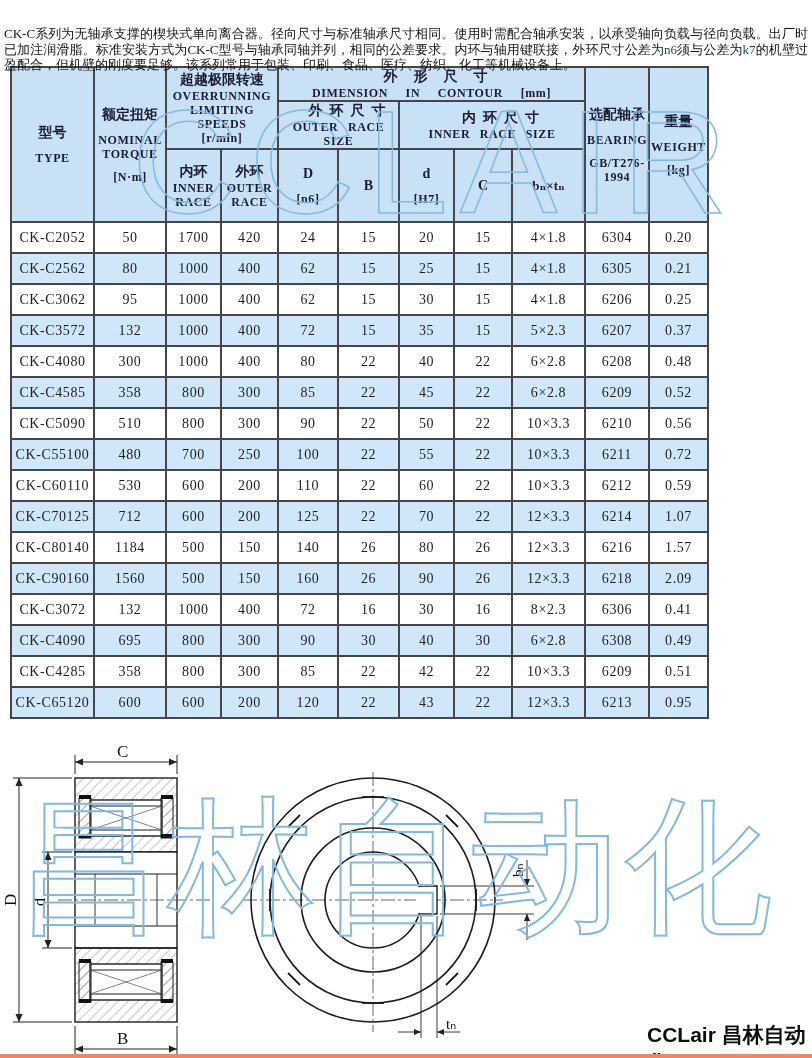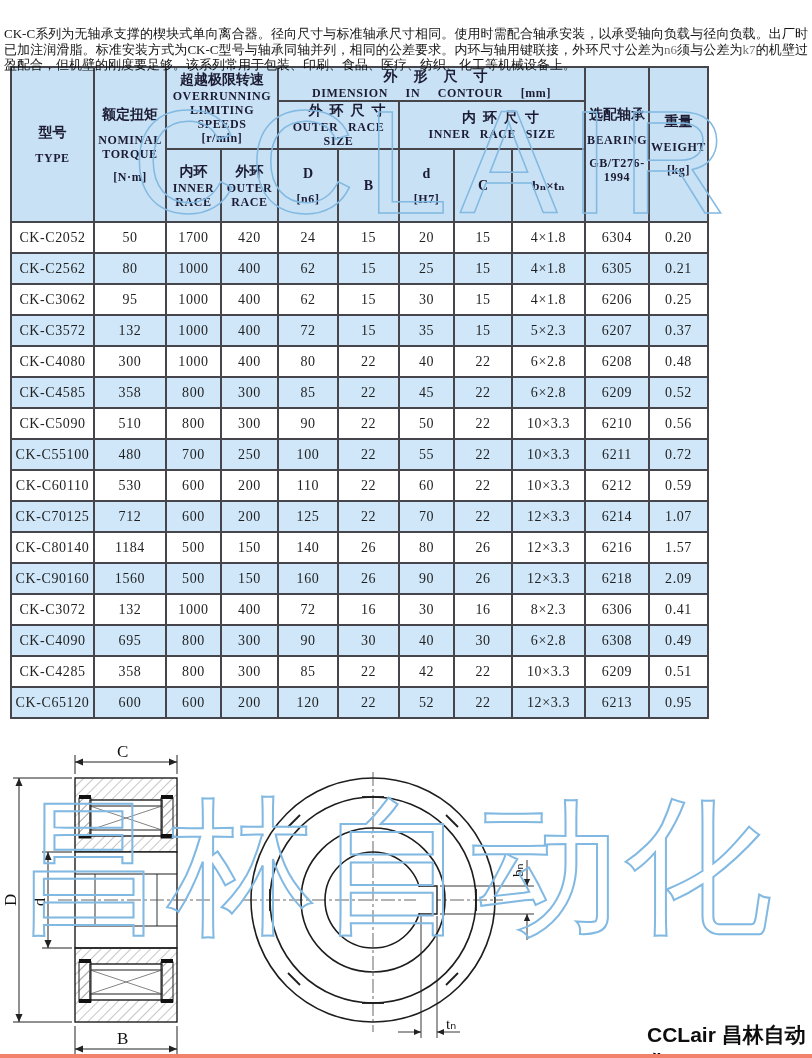--- a/index.html
+++ b/index.html
@@ -1,20 +1,20 @@
 <!DOCTYPE html>
 <html><head>
 <meta charset="utf-8">
 <style>
   html,body{margin:0;padding:0;}
   body{width:812px;height:1058px;position:relative;background:#ffffff;overflow:hidden;
        font-family:"Liberation Serif","DejaVu Serif",serif;}
   .intro{position:absolute;left:4px;top:13px;width:804px;font-size:13px;line-height:15.6px;
          color:#151515;text-align:justify;z-index:2;}
-  .hl{color:#737373;}
+  .hl{color:#0c4a6e;}
   table.spec{position:absolute;left:10px;top:66px;border-collapse:collapse;table-layout:fixed;z-index:1;}
   .spec th,.spec td{border:2px solid #45454b;text-align:center;vertical-align:middle;padding:0;}
   .spec thead th{background:#c8e1f4;}
   .spec tbody td{background:#ffffff;height:29px;font-size:14px;color:#1f1f1f;letter-spacing:0.6px;}
   .spec tbody tr{height:26px;}
   .spec tbody tr.alt td{background:#cfe7f8;}
   .zh{font-size:14px;font-weight:bold;color:#1b1b33;line-height:18px;}
   .en{font-size:12px;font-weight:bold;color:#1b1b33;letter-spacing:0.6px;line-height:14px;}
   .gap{margin-top:9px;}
   .wide{letter-spacing:16px;text-indent:16px;margin-left:8px;}
@@ -321,21 +321,21 @@
         <td>6209</td>
         <td>0.51</td>
       </tr>
       <tr class="alt">
         <td>CK-C65120</td>
         <td>600</td>
         <td>600</td>
         <td>200</td>
         <td>120</td>
         <td>22</td>
-        <td>52</td>
+        <td>43</td>
         <td>22</td>
         <td>12×3.3</td>
         <td>6213</td>
         <td>0.95</td>
       </tr>
     </tbody>
 </table>
 
 <div class="wm wm-table">CCLAIR</div>
 <div class="wm wm-drawing">昌林自动化</div>

